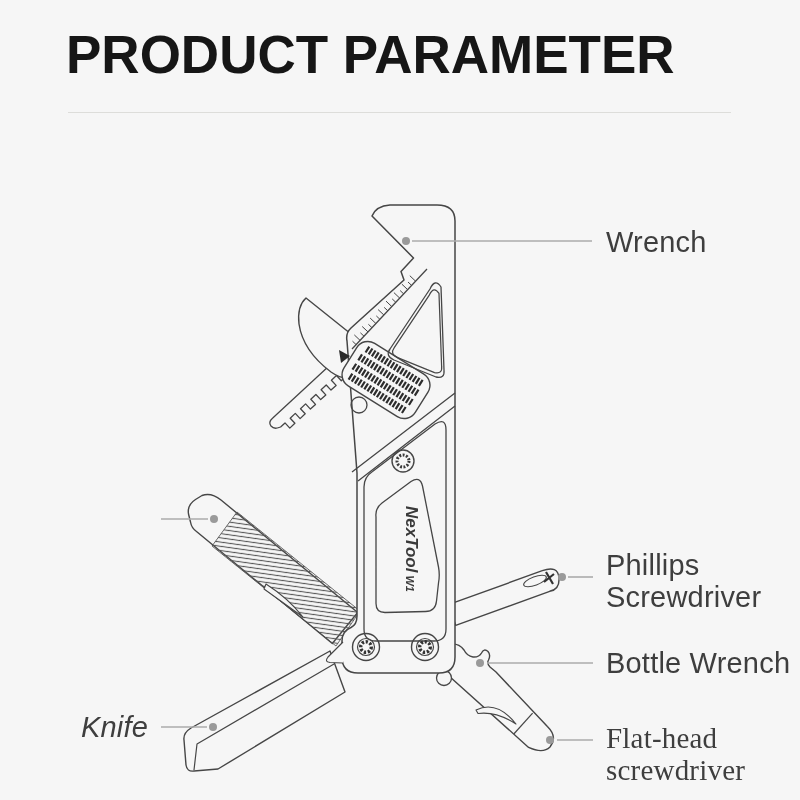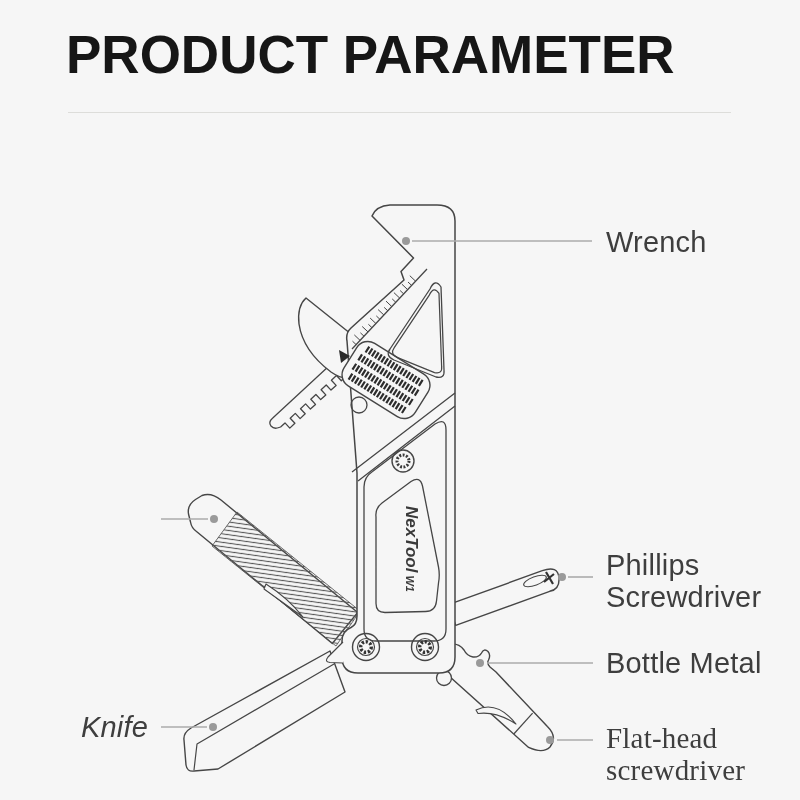--- a/index.html
+++ b/index.html
@@ -162,21 +162,21 @@
     <span>Wrench</span>
   </div>
 
 
   <div class="callout" style="left:606px;top:549px;">
     <span>Phillips</span>
     <span>Screwdriver</span>
   </div>
 
   <div class="callout single" style="left:606px;top:645px;">
-    <span>Bottle Metal</span>
+    <span>Bottle Wrench</span>
   </div>
 
   <div class="callout left-side single" style="right:652px;top:709px;font-style:italic;">
     <span>Knife</span>
   </div>
 
   <div class="callout" style="left:606px;top:722px;font-family:Liberation Serif, serif;">
     <span>Flat-head</span>
     <span>screwdriver</span>
   </div>

